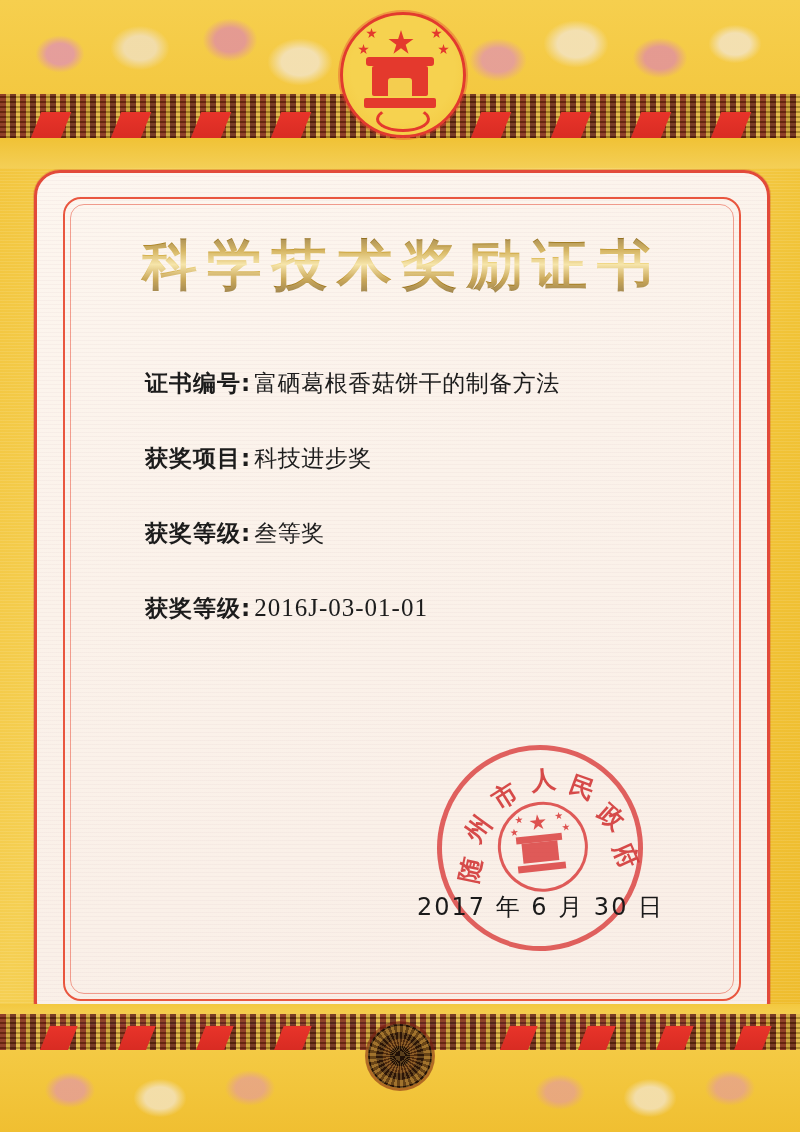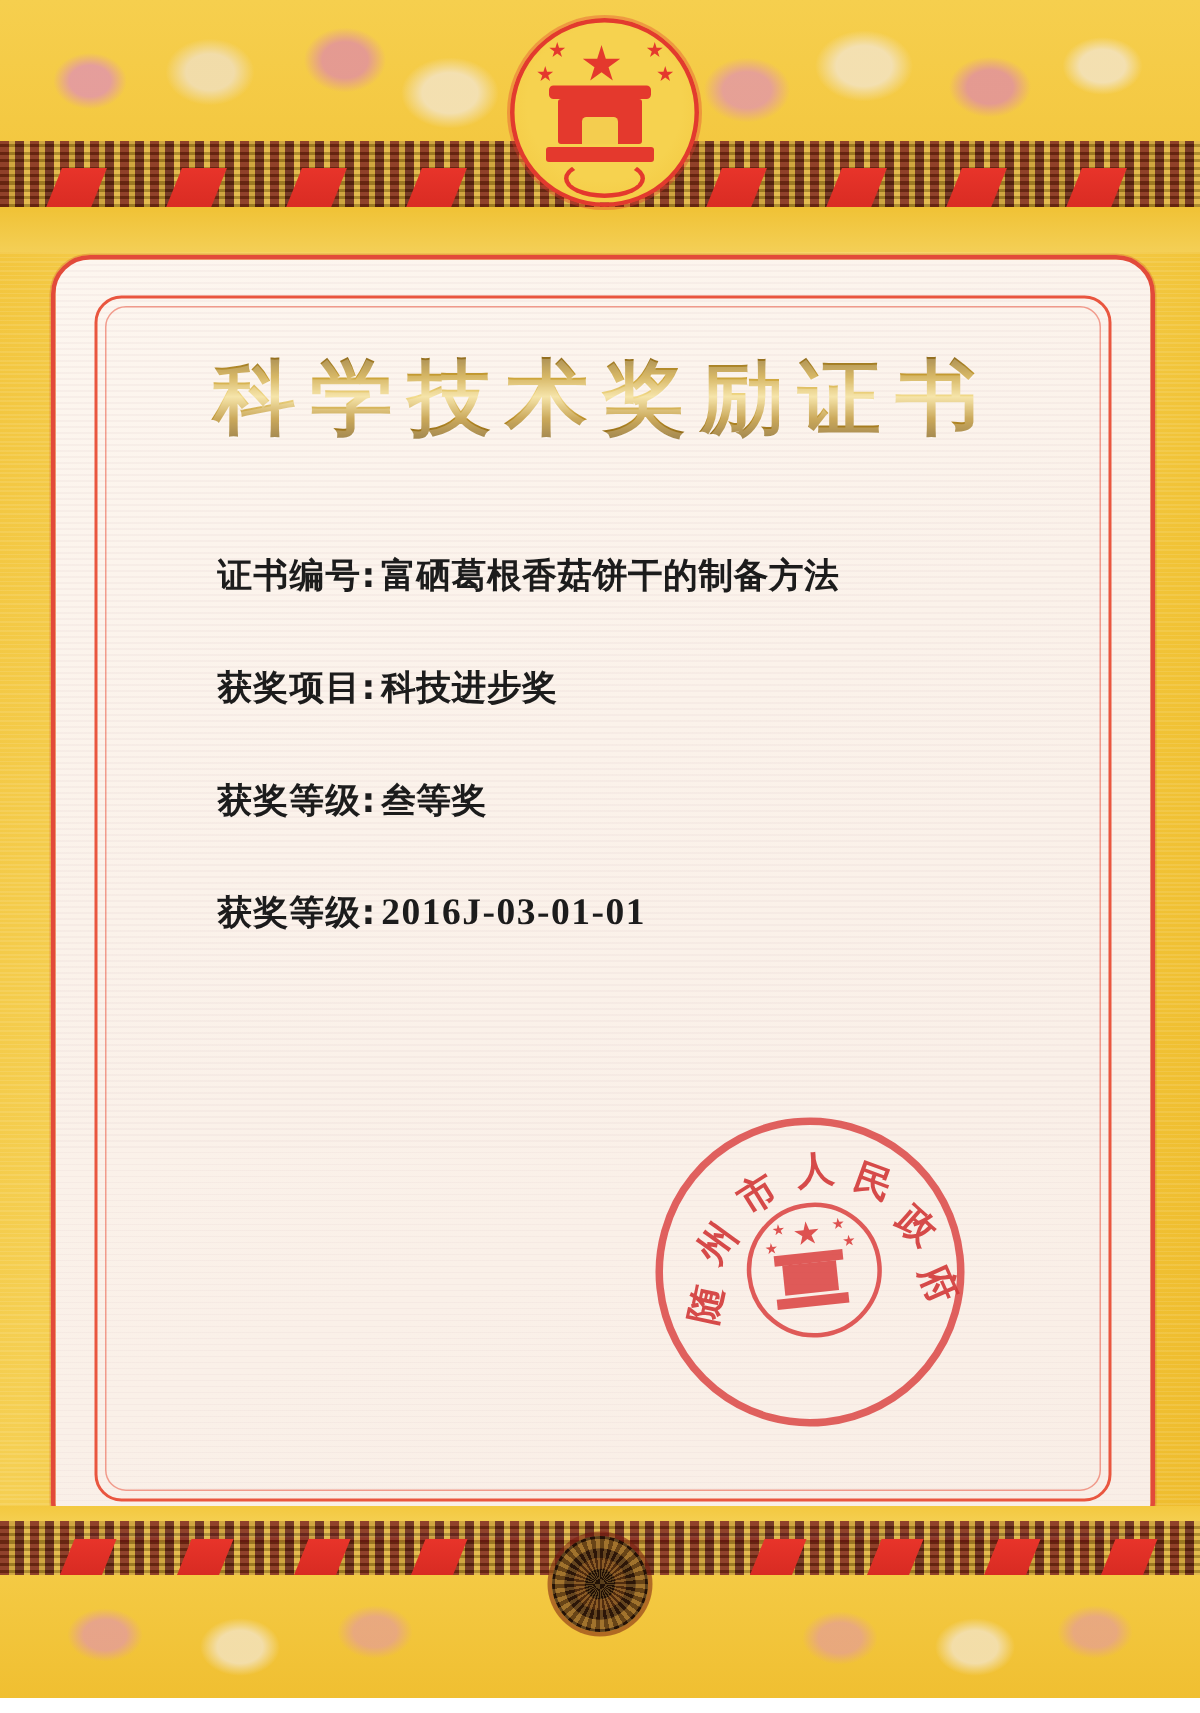--- a/index.html
+++ b/index.html
@@ -282,21 +282,21 @@
     color: #1c1c1c;
   }
   .field-label {
     font-family: "DejaVu Sans", sans-serif;
     font-weight: 700;
     letter-spacing: 1px;
     white-space: nowrap;
   }
   .field-value {
     font-family: "DejaVu Sans", sans-serif;
-    font-weight: 700;
+    font-weight: 400;
     letter-spacing: 0.5px;
     margin-left: 3px;
   }
   .field-value.mono-num {
     font-family: "Liberation Serif", serif;
     font-size: 25px;
     letter-spacing: 1px;
   }
 
   
@@ -452,20 +452,21 @@
         <span class="seal-char" style="left:14px; top:96px;  transform: rotate(-72deg);">随</span>
         <span class="seal-char" style="left:26px; top:56px;  transform: rotate(-48deg);">州</span>
         <span class="seal-char" style="left:56px; top:26px;  transform: rotate(-26deg);">市</span>
         <span class="seal-char" style="left:96px; top:14px;  transform: rotate(0deg);">人</span>
         <span class="seal-char" style="left:134px; top:26px; transform: rotate(26deg);">民</span>
         <span class="seal-char" style="left:160px; top:58px; transform: rotate(48deg);">政</span>
         <span class="seal-char" style="left:170px; top:98px; transform: rotate(72deg);">府</span>
       </div>
     </div>
 
+    <div class="sign-date">2017 年 6 月 30 日</div>
 
   </div>
 
   <div class="bottom-band">
     <div class="bb-gold-top"></div>
     <div class="bb-dark"></div>
     <div class="bb-ribbons">
       <div class="bb-ribbon" style="left:40px"></div>
       <div class="bb-ribbon" style="left:118px"></div>
       <div class="bb-ribbon" style="left:196px"></div>

